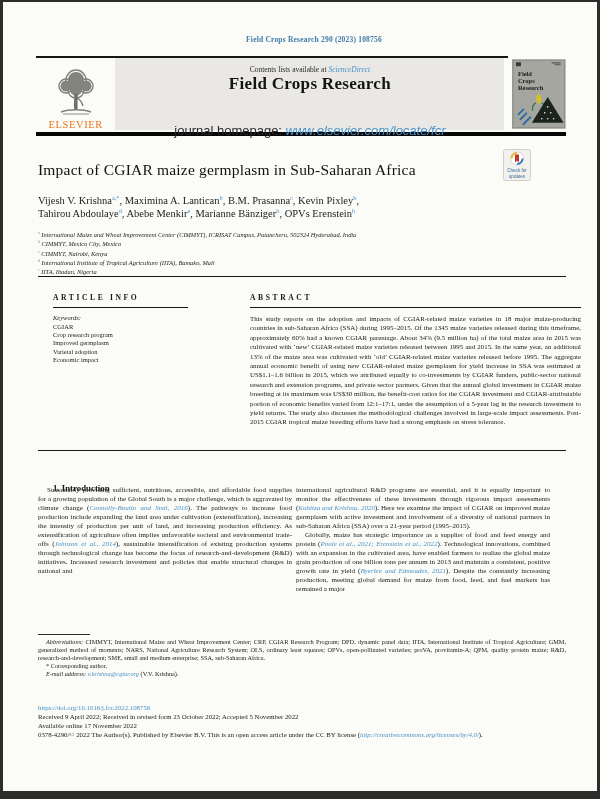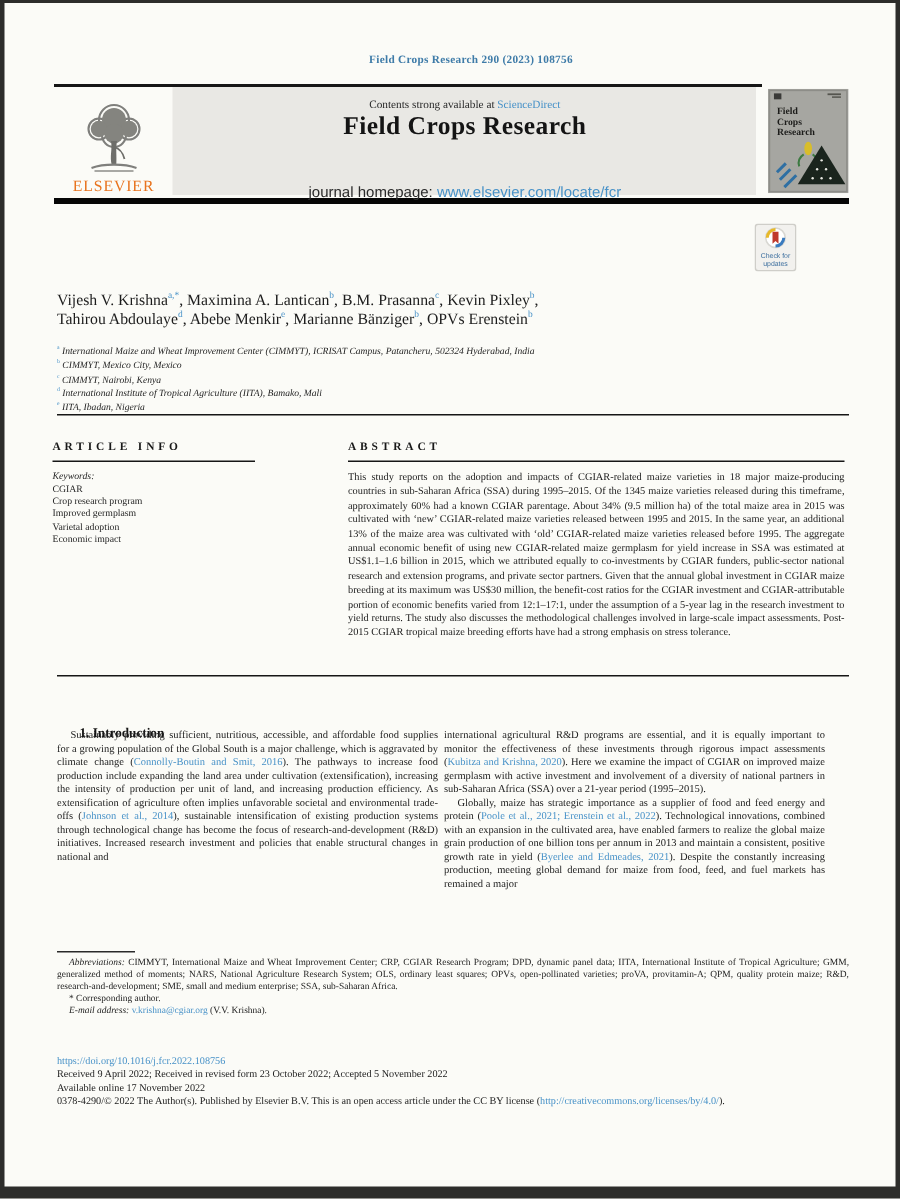--- a/index.html
+++ b/index.html
@@ -6,21 +6,21 @@
   body{
     width:600px;height:799px;position:relative;overflow:hidden;
     background:#2d2d2b;
     font-family:"Liberation Serif", serif;
     -webkit-font-smoothing:antialiased;
   }
   .page{
     position:absolute;left:3px;top:2px;width:594px;height:789px;
     background:#fbfbf7;color:#1e1e1e;
   }
-  .lnk{color:#4892c8;}
+  .lnk{color:#4892c8;font-style:italic;}
   .it{font-style:italic;}
   .sup{vertical-align:super;font-size:60%;color:#4892c8;line-height:0;}
 
   
   .citation-top{
     position:absolute;top:33px;left:14px;width:100%;text-align:center;
     font-size:7.5px;color:#3e7ba8;letter-spacing:.2px;font-weight:bold;
   }
 
   
@@ -32,21 +32,21 @@
   .elsevier-word{
     font-size:10.5px;color:#e8731e;letter-spacing:.6px;margin-top:1px;
     font-family:"Liberation Serif", serif;
   }
   .mast-box{
     width:392px;background:#e9e8e4;display:flex;flex-direction:column;
     align-items:center;justify-content:space-between;padding:7px 6px 6px 6px;box-sizing:border-box;
   }
   .contents-line{font-size:7.5px;color:#2a2a2a;}
   .journal-title{font-size:17px;font-weight:600;color:#141414;letter-spacing:.3px;}
-  .homepage-line{font-size:10px;font-family:"Liberation Sans", sans-serif;color:#2a2a2a;margin-top:29px;}
+  .homepage-line{font-size:13px;font-family:"Liberation Sans", sans-serif;color:#2a2a2a;margin-top:29px;}
   .cover-thumb{width:54px;height:70px;margin-left:8px;margin-top:1px;}
   .mast-bottom-line{height:4px;background:#060606;margin-top:2px;width:530px;}
 
   
   .article-title{
     position:absolute;top:159px;left:35px;width:440px;
     font-size:15.5px;color:#121212;font-weight:500;letter-spacing:.2px;
   }
   .check-badge{position:absolute;top:147px;left:500px;width:28px;height:32px;}
 
@@ -56,21 +56,21 @@
   
   .affiliations{position:absolute;top:228px;left:35px;width:520px;font-size:6.4px;line-height:9.3px;}
   .affil-row{font-style:italic;color:#242424;}
   .affil-row .sup{font-style:normal;}
 
   .rule-thin{position:absolute;left:35px;width:528px;height:1.3px;background:#161616;}
   .rule-affil{top:274px;}
   .rule-absbottom{top:448px;}
 
   
-  .info-abstract{position:absolute;top:291px;left:32px;width:528px;display:flex;gap:30px;}
+  .info-abstract{position:absolute;top:291px;left:50px;width:528px;display:flex;gap:30px;}
   .col-info{width:135px;flex:none;}
   .col-abs{flex:1;margin-left:32px;}
   .sec-head{font-size:7.6px;font-weight:bold;letter-spacing:.34em;color:#181818;}
   .sec-rule{height:1px;background:#161616;margin-top:5px;margin-bottom:6px;}
   .kw-label{font-size:6.5px;font-style:italic;color:#242424;line-height:8.6px;}
   .kw-list{list-style:none;margin:0;padding:0;}
   .kw-list li{font-size:6.5px;line-height:8.4px;color:#242424;}
   .abs-text{margin:0;font-size:6.9px;line-height:9.4px;text-align:justify;color:#202020;}
 
   
@@ -116,21 +116,21 @@
             <circle cx="23" cy="23" r="6.5"></circle>
           </g>
           <path d="M21 28 C22 34 20 38 21.5 44 L24.5 44 C25 38 24 34 25 28 Z" fill="#6e6e6a"></path>
           <path d="M23 32 C27 33 29 36 30 40" stroke="#6e6e6a" stroke-width="1.2" fill="none"></path>
           <path d="M8 46 C16 43 30 43 38 46" stroke="#7f7f7c" stroke-width="1.4" fill="none"></path>
           <path d="M10 48 L36 48" stroke="#8d8d89" stroke-width="1" fill="none"></path>
         </svg>
         <div class="elsevier-word">ELSEVIER</div>
       </div>
       <div class="mast-box">
-        <div class="contents-line"><span>Contents strong available at </span><span class="lnk">ScienceDirect</span></div>
+        <div class="contents-line"><span>Contents lists available at </span><span class="lnk">ScienceDirect</span></div>
         <div class="journal-title">Field Crops Research</div>
         <div class="homepage-line"><span>journal homepage: </span><span class="lnk">www.elsevier.com/locate/fcr</span></div>
       </div>
       <svg class="cover-thumb" viewBox="0 0 54 70">
         <rect width="54" height="70" fill="#a6a6a1"></rect>
         <rect x="1" y="1" width="52" height="68" fill="none" stroke="#8d8d88" stroke-width="1"></rect>
         <rect x="4" y="3" width="5" height="4" fill="#3a3a38"></rect>
         <rect x="40" y="3" width="9" height="1.2" fill="#55554f"></rect>
         <rect x="43" y="5" width="6" height="1" fill="#55554f"></rect>
         <text x="6" y="17" font-family="Liberation Serif, serif" font-size="6.5" font-weight="bold" fill="#1c1c1a">Field</text>
@@ -160,20 +160,21 @@
   <svg class="check-badge" viewBox="0 0 28 32">
     <rect x="0.5" y="0.5" width="27" height="31" rx="2" fill="#f2f1ee" stroke="#cfcec9"></rect>
     <circle cx="14" cy="9.5" r="6.5" fill="#ffffff" stroke="#d8d7d2"></circle>
     <path d="M14 3 a6.5 6.5 0 0 0 -6.5 6.5 l2 0 a4.5 4.5 0 0 1 4.5 -4.5 Z" fill="#e7b92a"></path>
     <path d="M14 16 a6.5 6.5 0 0 0 6.5 -6.5 l-2 0 a4.5 4.5 0 0 1 -4.5 4.5 Z" fill="#3a7bbf"></path>
     <path d="M12 5.5 h4 v8 l-2 -1.8 -2 1.8 z" fill="#c0392b"></path>
     <text x="14" y="23" text-anchor="middle" font-family="Liberation Sans, sans-serif" font-size="4.6" fill="#3c6e9e">Check for</text>
     <text x="14" y="28.5" text-anchor="middle" font-family="Liberation Sans, sans-serif" font-size="4.6" fill="#3c6e9e">updates</text>
   </svg>
 
+  <h1 class="article-title" style="margin:0;">Impact of CGIAR maize germplasm in Sub-Saharan Africa</h1>
 
   <div class="authors">
     <div><span>Vijesh V. Krishna</span><span class="sup">a,*</span><span>, Maximina A. Lantican</span><span class="sup">b</span><span>, B.M. Prasanna</span><span class="sup">c</span><span>, Kevin Pixley</span><span class="sup">b</span><span>,</span></div>
     <div><span>Tahirou Abdoulaye</span><span class="sup">d</span><span>, Abebe Menkir</span><span class="sup">e</span><span>, Marianne Bänziger</span><span class="sup">b</span><span>, OPVs Erenstein</span><span class="sup">b</span></div>
   </div>
 
   <div class="affiliations">
 
       <div class="affil-row"><span class="sup">a</span> <span>International Maize and Wheat Improvement Center (CIMMYT), ICRISAT Campus, Patancheru, 502324 Hyderabad, India</span></div>
 

